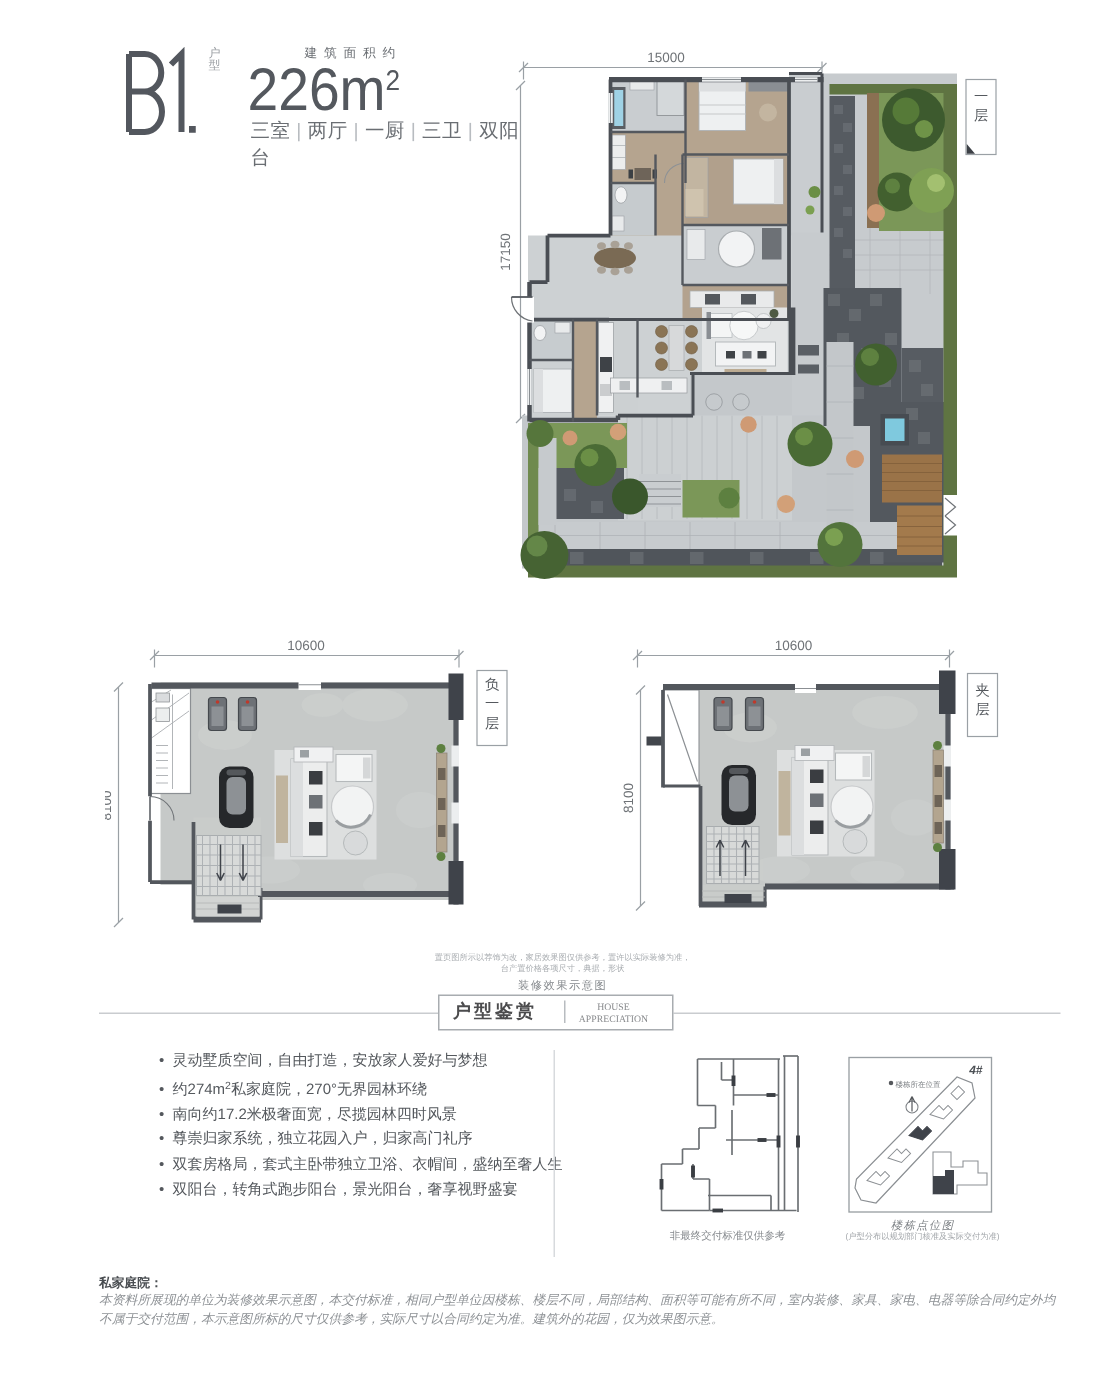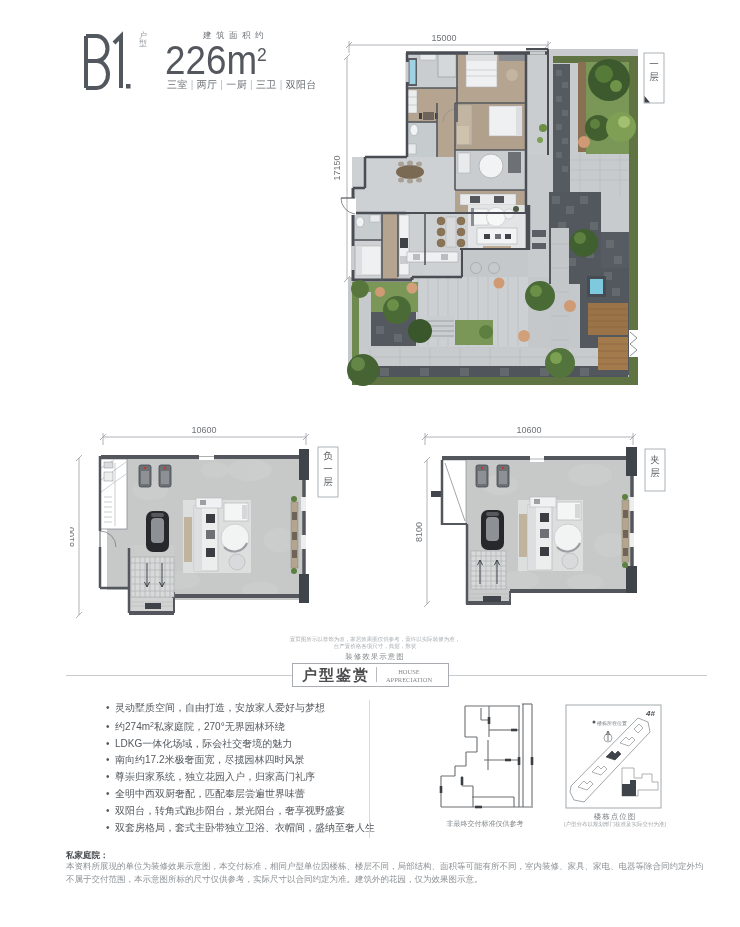--- a/index.html
+++ b/index.html
@@ -19,21 +19,21 @@
     </g>
     <rect x="48" y="54" width="4.5" height="4.5" fill="#53575e"></rect>
   </svg>
 
   <div class="abs" style="left:139px;top:32px;width:10px;font-size:8px;color:#9a9ea3;line-height:8px;">户<br>型</div>
 
   <div class="abs" style="left:167px;top:30px;width:120px;font-size:8.5px;color:#6a6e73;letter-spacing:4.5px;padding-left:36px;">建筑面积约</div>
 
   <div class="abs" style="left:165px;top:38px;width:140px;font-size:40px;font-weight:400;color:#54585e;transform:scaleX(0.92);transform-origin:left top;">226m<span style="font-size:19px;vertical-align:13px;">2</span></div>
 
-  <div class="abs" style="left:167px;top:78px;width:180px;font-size:10px;color:#6a6e73;letter-spacing:0.3px;">三室<span style="color:#b8bcc0;"> | </span>两厅<span style="color:#b8bcc0;"> | </span>一厨<span style="color:#b8bcc0;"> | </span>三卫<span style="color:#b8bcc0;"> | </span>双阳台</div>
+  <div class="abs" style="left:167px;top:78px;width:180px;font-size:13px;color:#6a6e73;letter-spacing:0.3px;">三室<span style="color:#b8bcc0;"> | </span>两厅<span style="color:#b8bcc0;"> | </span>一厨<span style="color:#b8bcc0;"> | </span>三卫<span style="color:#b8bcc0;"> | </span>双阳台</div>
 
   <svg class="abs" style="left:325px;top:28px;" width="345" height="372" viewBox="325 28 345 372">
 
   <g stroke="#9aa0a5" stroke-width="0.8" fill="none">
     <line x1="349" y1="45" x2="548" y2="45"></line>
     <line x1="346" y1="48" x2="352" y2="42"></line>
         <line x1="545" y1="48" x2="551" y2="42"></line>
     <line x1="349" y1="41" x2="349" y2="53"></line>
         <line x1="548" y1="41" x2="548" y2="50"></line>
   </g>
@@ -698,35 +698,33 @@
   <text x="655" y="463" font-size="9.5" fill="#55595e" text-anchor="middle"><tspan x="655" dy="0">夹</tspan><tspan x="655" dy="13">层</tspan></text>
   </svg>
 
   <div class="abs" style="left:200px;top:627px;width:350px;text-align:center;font-size:7.5px;color:#85898d;letter-spacing:1px;margin-top:25px;">装修效果示意图</div>
   <div class="abs" style="left:255px;top:636px;width:240px;text-align:center;font-size:5.5px;color:#a9adb1;line-height:7px;">置页图所示以荐饰为改，家居效果图仅供参考，置许以实际装修为准，<br>台产置价格各项尺寸，典据，形状</div>
 
   <div class="abs" style="left:66px;top:675px;width:641px;height:1px;background:#c9cccf;"></div>
 
   <div class="abs" style="left:292px;top:663px;width:155px;height:22px;background:#fff;border:1px solid #a8acb0;"></div>
 
-  <div class="abs" style="left:302px;top:666px;width:76px;font-size:15px;font-weight:bold;color:#4c4c4e;font-family:'Liberation Serif',serif;letter-spacing:2px;">户型鉴赏</div>
+  <div class="abs" style="left:302px;top:666px;width:76px;font-size:12px;font-weight:bold;color:#4c4c4e;font-family:'Liberation Serif',serif;letter-spacing:2px;">户型鉴赏</div>
 
   <div class="abs" style="left:376px;top:667px;width:1px;height:15px;background:#b8bcc0;"></div>
 
   <div class="abs" style="left:378px;top:668px;width:62px;text-align:center;font-size:6.5px;color:#87898c;font-family:'Liberation Serif',serif;line-height:7.5px;">HOUSE<br>APPRECIATION</div>
 
   <div class="abs" style="left:72px;top:700px;width:310px;font-size:10px;color:#54585d;line-height:16.8px;margin-left:34px;">
     <div>•&nbsp; 灵动墅质空间，自由打造，安放家人爱好与梦想</div>
     <div>•&nbsp; 约274m<span style="font-size:7px;vertical-align:3px;">2</span>私家庭院，270°无界园林环绕</div>
-    <div>•&nbsp; LDKG一体化场域，际会社交奢境的魅力</div>
     <div>•&nbsp; 南向约17.2米极奢面宽，尽揽园林四时风景</div>
     <div>•&nbsp; 尊崇归家系统，独立花园入户，归家高门礼序</div>
-    <div>•&nbsp; 全明中西双厨奢配，匹配奉层尝遍世界味蕾</div>
+    <div>•&nbsp; 双套房格局，套式主卧带独立卫浴、衣帽间，盛纳至奢人生</div>
     <div>•&nbsp; 双阳台，转角式跑步阳台，景光阳台，奢享视野盛宴</div>
-    <div>•&nbsp; 双套房格局，套式主卧带独立卫浴、衣帽间，盛纳至奢人生</div>
   </div>
 
   <div class="abs" style="left:369px;top:700px;width:1px;height:138px;background:#d7dadd;"></div>
 
   <svg class="abs" style="left:430px;top:698px;" width="110" height="118" viewBox="430 698 110 118">
 
   <g stroke="#6a6e72" stroke-width="1.1" fill="none">
     <path d="M465,706 H520"></path>
     <path d="M465,706 V737"></path>
     <path d="M465,737 H477 M477,737 V752 M477,752 H466 M466,752 V766 M466,766 H455 M455,766 V776 M455,776 H441"></path>
@@ -781,20 +779,20 @@
 
   <path d="M620,743 l6,-6 l3,3 l3,-3 l3,3 l-6,6 Z" fill="none" stroke="#8b8f93" stroke-width="0.7"></path>
 
   <path d="M634,729 l5,-5 l4,4 l-5,5 Z" fill="none" stroke="#8b8f93" stroke-width="0.7"></path>
 
   <path d="M622,768 h12 v10 h8 v-4 h10 v8 h6 v8 h-20 v6 h-16 Z" fill="none" stroke="#8b8f93" stroke-width="0.7"></path>
 
   <path d="M622,784 h8 v-4 h6 v16 h-14 Z" fill="#3f434a"></path>
   </svg>
 
-  <div class="abs" style="left:565px;top:812px;width:100px;text-align:center;font-size:7.5px;color:#7d8185;letter-spacing:1px;">楼栋点位图</div>
+  <div class="abs" style="left:565px;top:812px;width:100px;text-align:center;font-size:7.5px;color:#7d8185;letter-spacing:1px;font-style:italic;">楼栋点位图</div>
   <div class="abs" style="left:550px;top:821px;width:130px;text-align:center;font-size:5.5px;color:#a2a6aa;">(户型分布以规划部门核准及实际交付为准)</div>
 
   <div class="abs" style="left:66px;top:850px;width:100px;font-size:8.5px;font-weight:bold;color:#4a4e52;">私家庭院：</div>
 
-  <div class="abs" style="left:66px;top:860px;width:640px;font-size:8.5px;color:#8d9195;line-height:12.5px;">本资料所展现的单位为装修效果示意图，本交付标准，相同户型单位因楼栋、楼层不同，局部结构、面积等可能有所不同，室内装修、家具、家电、电器等除合同约定外均不属于交付范围，本示意图所标的尺寸仅供参考，实际尺寸以合同约定为准。建筑外的花园，仅为效果图示意。</div>
+  <div class="abs" style="left:66px;top:860px;width:640px;font-size:8.5px;color:#8d9195;line-height:12.5px;font-style:italic;">本资料所展现的单位为装修效果示意图，本交付标准，相同户型单位因楼栋、楼层不同，局部结构、面积等可能有所不同，室内装修、家具、家电、电器等除合同约定外均不属于交付范围，本示意图所标的尺寸仅供参考，实际尺寸以合同约定为准。建筑外的花园，仅为效果图示意。</div>
 
 </div>
 
 </body></html>

